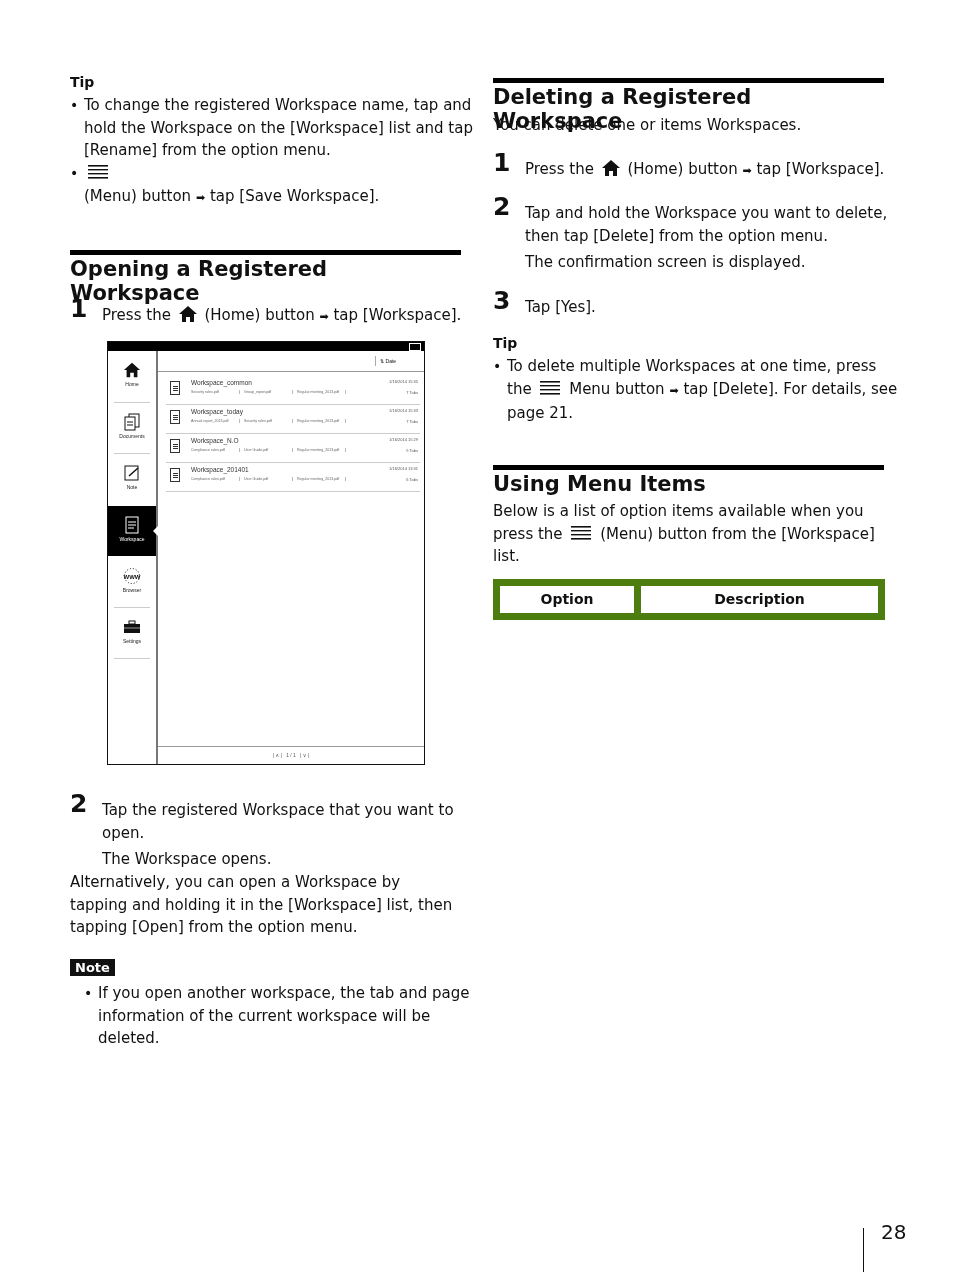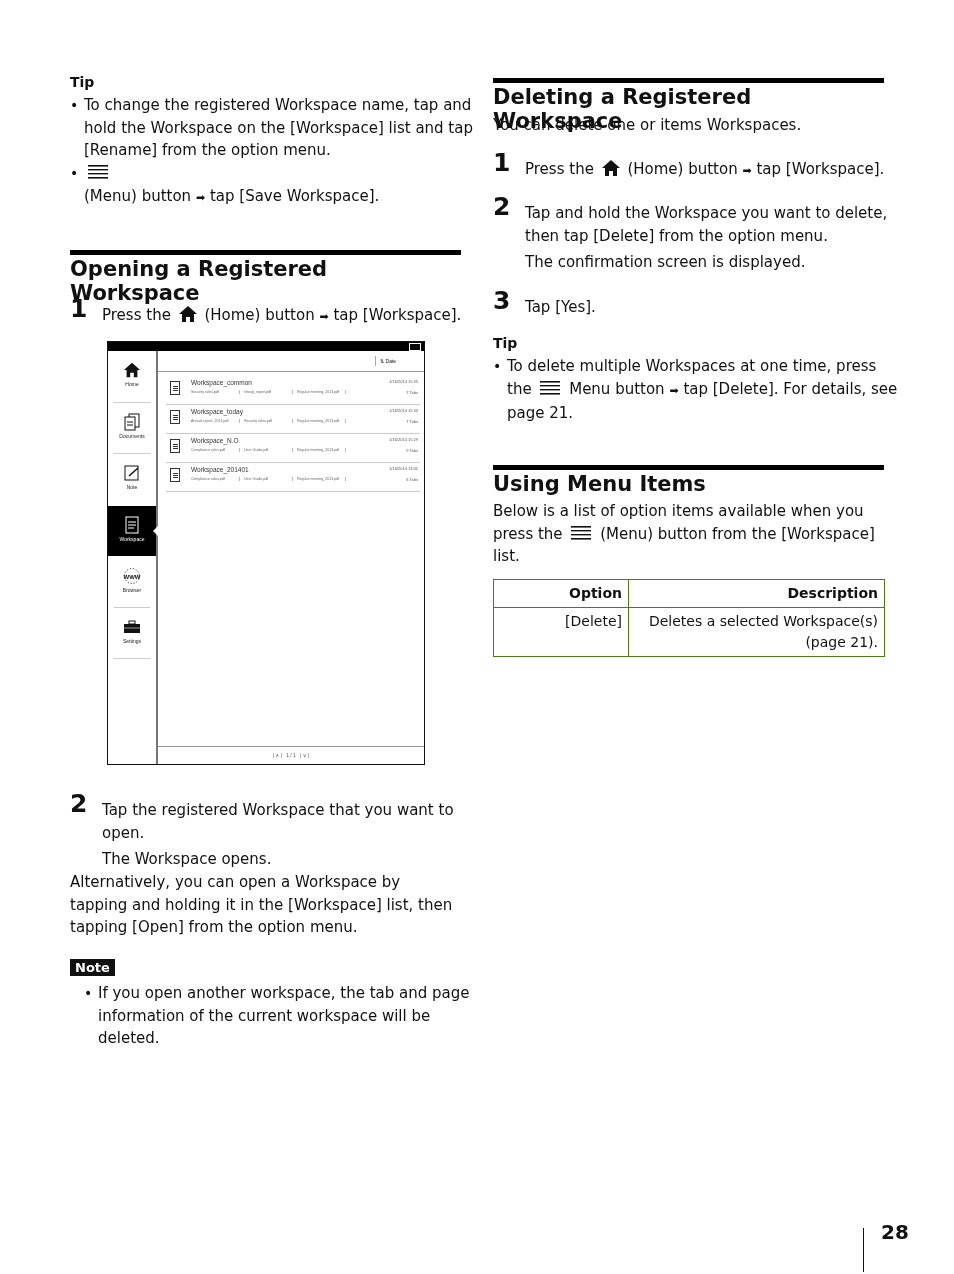--- a/index.html
+++ b/index.html
@@ -10,23 +10,23 @@
   .bullet::before { content:"•"; position:absolute; left:0; top:0; font-size:14px; }
   .h2 { position:absolute; font-size:21px; font-weight:bold; border-top:5px solid #000000; padding-top:2px; width:391px; }
   .step { position:absolute; font-size:15px; line-height:22.5px; }
   .step .num { position:absolute; left:0; top:-6px; font-size:25px; font-weight:bold; }
   .step .txt { position:absolute; left:32px; }
   .menu-ico { display:inline-block; width:22px; height:16px; vertical-align:-2px; margin:0 3px; }
   .home-ico { display:inline-block; width:20px; height:18px; vertical-align:-3px; margin:0 2px; }
   .arrow { font-size:11px; }
   .note-badge { position:absolute; background:#111; color:#fff; font-weight:bold; font-size:13px; padding:1px 5px; }
   table.opt { position:absolute; border-collapse:collapse; font-size:14px; }
-  table.opt td, table.opt th { border:1px solid #4d7c0f; padding:3px 6px; text-align:right; vertical-align:top; line-height:21px; }
+  table.opt td, table.opt th { border:7px solid #4d7c0f; padding:3px 6px; text-align:center; vertical-align:top; line-height:21px; }
   table.opt th { font-weight:bold; }
-  .pagenum { position:absolute; left:881px; top:1220px; font-size:20px;font-weight:bold; }
+  .pagenum { position:absolute; left:881px; top:1220px; font-size:20px; }
   .pagebar { position:absolute; left:863px; top:1228px; width:1px; height:44px; background:#111; }
 
   
   .device { position:absolute; left:107px; top:341px; width:318px; height:424px; border:1px solid #111; box-sizing:border-box; background:#fff; font-family:"Liberation Sans", sans-serif; }
   .dev-top { position:absolute; left:0; top:0; width:100%; height:9px; background:#000; }
   .dev-batt { position:absolute; right:3px; top:1px; width:10px; height:6px; border:1px solid #fff; font-size:4px; color:#fff; line-height:6px; text-align:center; }
   .dev-side { position:absolute; left:0; top:9px; width:48px; bottom:0; border-right:2px solid #777; }
   .dev-item { position:absolute; left:0; width:48px; height:50px; text-align:center; font-size:5px; color:#222; }
   .dev-item .ic { display:block; margin:10px auto 2px; width:18px; height:18px; }
   .dev-item.sel { background:#000; color:#fff; }
@@ -243,21 +243,17 @@
   <span>(Menu) button from the [Workspace]</span><br>
   <span>list.</span>
 </div>
 
 <table class="opt" style="left:493px;top:579px;width:392px;">
   <tbody>
       <tr>
     <th style="width:122px;">Option</th>
     <th>Description</th>
   </tr>
-  <tr>
-    <td>[Delete]</td>
-    <td>Deletes a selected Workspace(s) (page 21).</td>
-  </tr>
 </tbody>
   </table>
 
 <div class="pagebar"></div>
 <div class="pagenum">28</div>
 
 </body></html>

